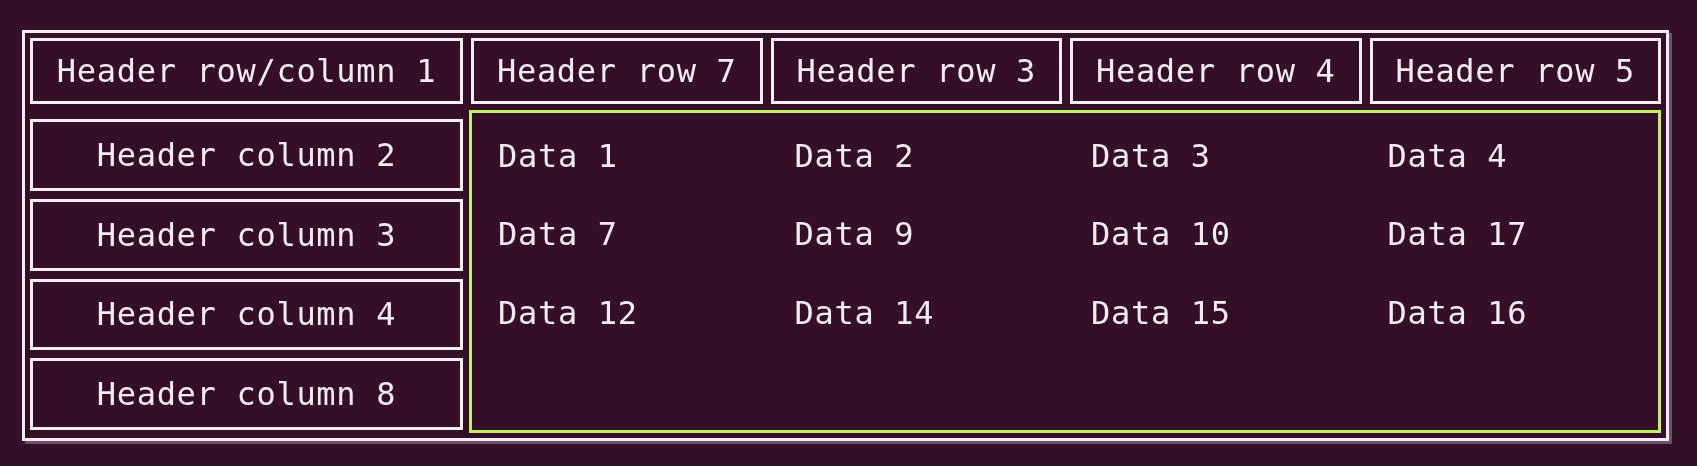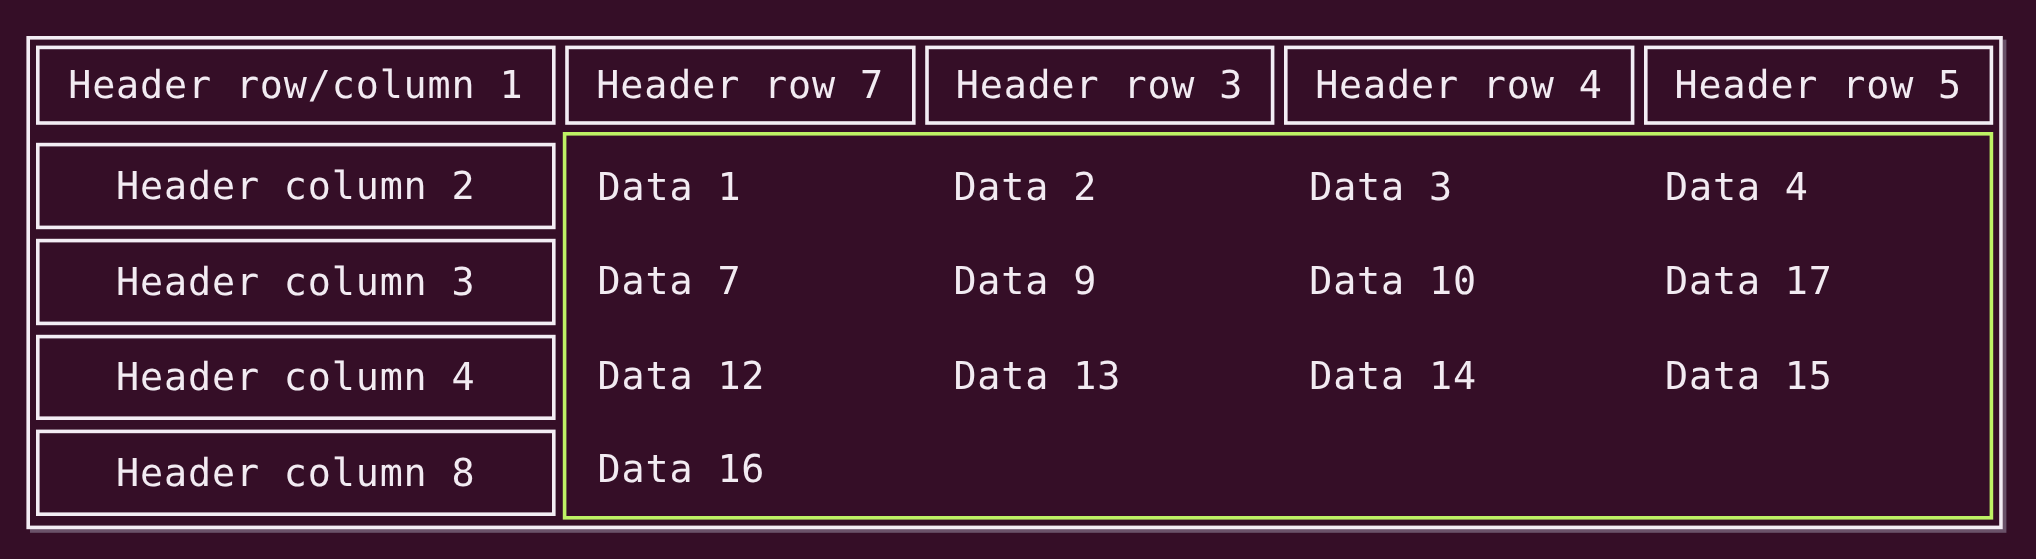--- a/index.html
+++ b/index.html
@@ -95,21 +95,20 @@
     <div class="data-box">
       <div class="td">Data 1</div>
       <div class="td">Data 2</div>
       <div class="td">Data 3</div>
       <div class="td">Data 4</div>
       <div class="td">Data 7</div>
       <div class="td">Data 9</div>
       <div class="td">Data 10</div>
       <div class="td">Data 17</div>
       <div class="td">Data 12</div>
-      <div class="td">Data 13</div>
       <div class="td">Data 14</div>
       <div class="td">Data 15</div>
       <div class="td">Data 16</div>
     </div>
 
   </div>
 
 </div>
 
 </body></html>

